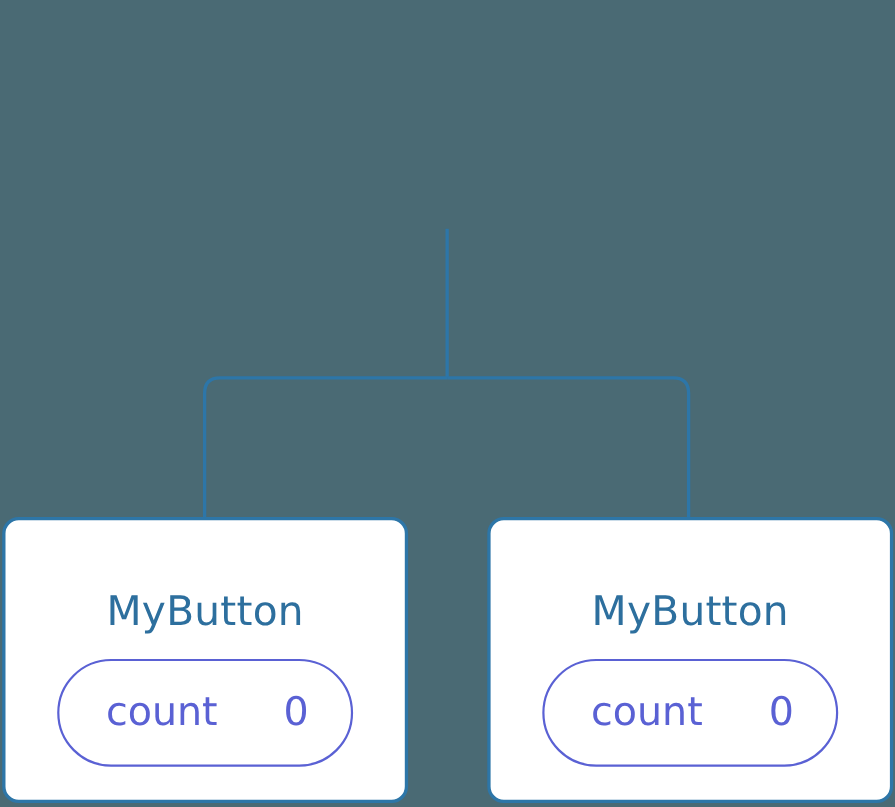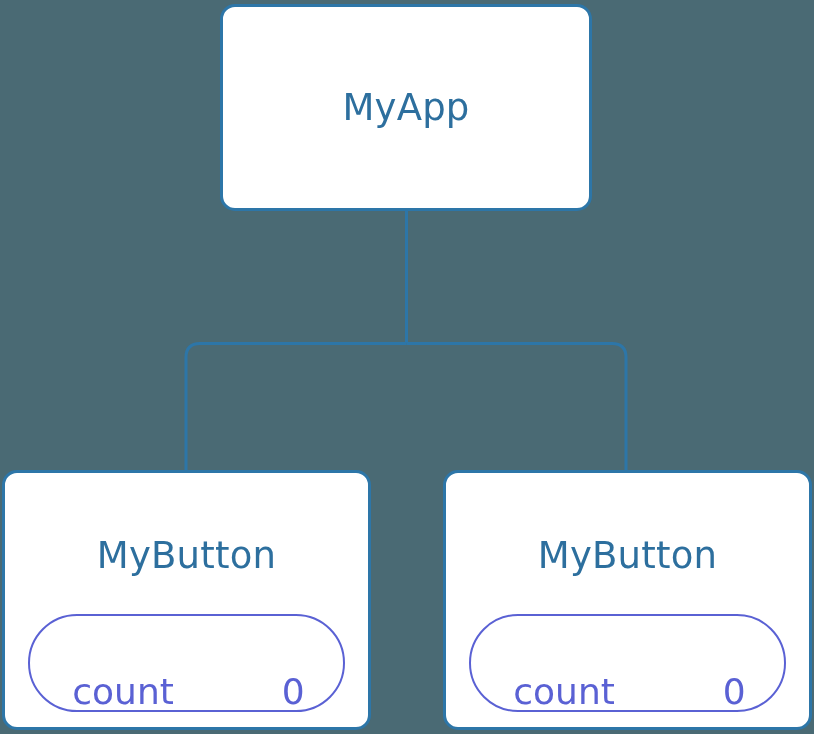--- a/index.html
+++ b/index.html
@@ -75,30 +75,29 @@
     white-space: nowrap;
   }
 
   .node-child-left .node-title,
   .node-child-right .node-title {
     margin-top: 64px;
   }
 
   
   .state-pill {
-    margin-top: 40px;
+    margin-top: 25px;
     height: 98px;
     box-sizing: border-box;
     border: 2px solid #5a61d4;
     border-radius: 49px;
     display: flex;
-    align-items: flex-end;
+    align-items: center;
     background: transparent;
     overflow: hidden;
-    gap: 24px;
   }
 
   .state-key {
     display: flex;
     align-items: center;
     justify-content: center;
     padding: 0 30px 0 42px;
     color: #5a61d4;
     font-size: 36px;
     line-height: 1;
@@ -129,23 +128,20 @@
 
   <svg id="edges" viewBox="0 0 814 734" width="814" height="734" xmlns="http://www.w3.org/2000/svg">
 
     <path d="M 406.5 208 L 406.5 343" fill="none" stroke="#2d76a8" stroke-width="3" stroke-linecap="butt"></path>
 
     <path d="M 406.5 343.5 L 200 343.5 Q 186 343.5 186 357.5 L 186 472" fill="none" stroke="#2d76a8" stroke-width="3" stroke-linecap="butt" stroke-linejoin="round"></path>
 
     <path d="M 406.5 343.5 L 612 343.5 Q 626 343.5 626 357.5 L 626 472" fill="none" stroke="#2d76a8" stroke-width="3" stroke-linecap="butt" stroke-linejoin="round"></path>
   </svg>
 
-  <div class="node node-root">
-    <span class="node-title">MyApp</span>
-  </div>
 
   <div class="node node-child-left">
     <span class="node-title">MyButton</span>
     <div class="state-pill">
       <span class="state-key">count</span>
       <span class="state-divider"></span>
       <span class="state-value">0</span>
     </div>
   </div>
 

